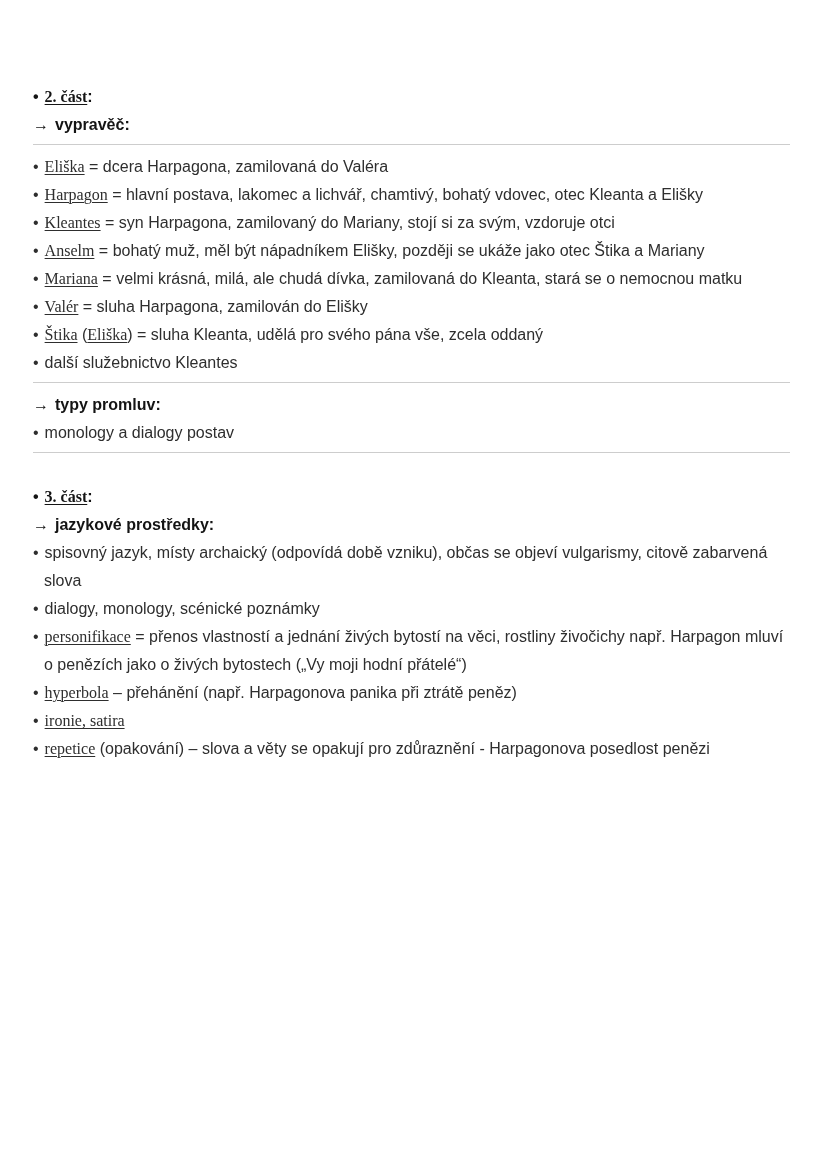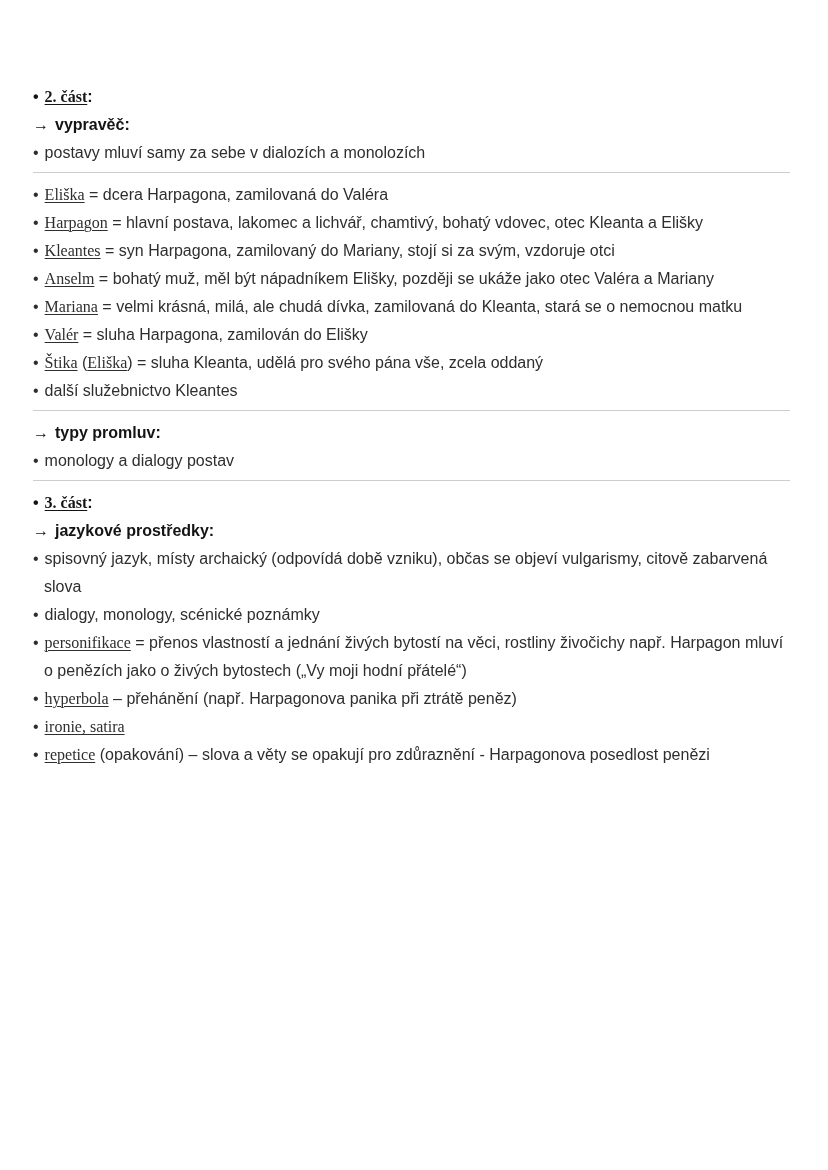--- a/index.html
+++ b/index.html
@@ -29,38 +29,37 @@
     white-space: normal;
   }
   .marker { margin-right: 6px; display: inline; }
   .b { font-weight: 700; color: var(--heading-color, #141414); }
   .u { text-decoration: underline; text-underline-offset: 2px; text-decoration-thickness: 1px; font-family: Liberation Serif, serif; }
   hr.divider {
     border: 0;
     border-top: 1px solid var(--divider-color, #cdcdcd);
     margin: 5px 0 8px 0;
   }
-  .section-gap { margin-top: 8px; }
+  .section-gap { margin-top: 30px; }
 </style>
 </head>
 <body>
 
 <div class="page">
   <main class="content">
       <section class="section">
         <p class="line"><span class="marker b">•</span><span class="b u">2. část</span><span class="b ">:</span></p>
         <p class="line"><span class="marker b">→</span><span class="b ">vypravěč:</span></p>
-        <p class="line"><span class="marker">•</span><span class="">postavy mluví samy za sebe v dialozích a monolozích</span></p>
       </section>
       <hr class="divider">
       <section class="section">
         <p class="line"><span class="marker">•</span><span class="u">Eliška</span><span class=""> = dcera Harpagona, zamilovaná do Valéra</span></p>
         <p class="line"><span class="marker">•</span><span class="u">Harpagon</span><span class=""> = hlavní postava, lakomec a lichvář, chamtivý, bohatý vdovec, otec Kleanta a Elišky</span></p>
         <p class="line"><span class="marker">•</span><span class="u">Kleantes</span><span class=""> = syn Harpagona, zamilovaný do Mariany, stojí si za svým, vzdoruje otci</span></p>
-        <p class="line"><span class="marker">•</span><span class="u">Anselm</span><span class=""> = bohatý muž, měl být nápadníkem Elišky, později se ukáže jako otec Valéra a Mariany</span></p>
+        <p class="line"><span class="marker">•</span><span class="u">Anselm</span><span class=""> = bohatý muž, měl být nápadníkem Elišky, později se ukáže jako otec Štika a Mariany</span></p>
         <p class="line"><span class="marker">•</span><span class="u">Mariana</span><span class=""> = velmi krásná, milá, ale chudá dívka, zamilovaná do Kleanta, stará se o nemocnou matku</span></p>
         <p class="line"><span class="marker">•</span><span class="u">Valér</span><span class=""> = sluha Harpagona, zamilován do Elišky</span></p>
         <p class="line"><span class="marker">•</span><span class="u">Štika</span><span class=""> (</span><span class="u">Eliška</span><span class="">) = sluha Kleanta, udělá pro svého pána vše, zcela oddaný</span></p>
         <p class="line"><span class="marker">•</span><span class="">další služebnictvo Kleantes</span></p>
       </section>
       <hr class="divider">
       <section class="section">
         <p class="line"><span class="marker b">→</span><span class="b ">typy promluv:</span></p>
         <p class="line"><span class="marker">•</span><span class="">monology a dialogy postav</span></p>
       </section>

